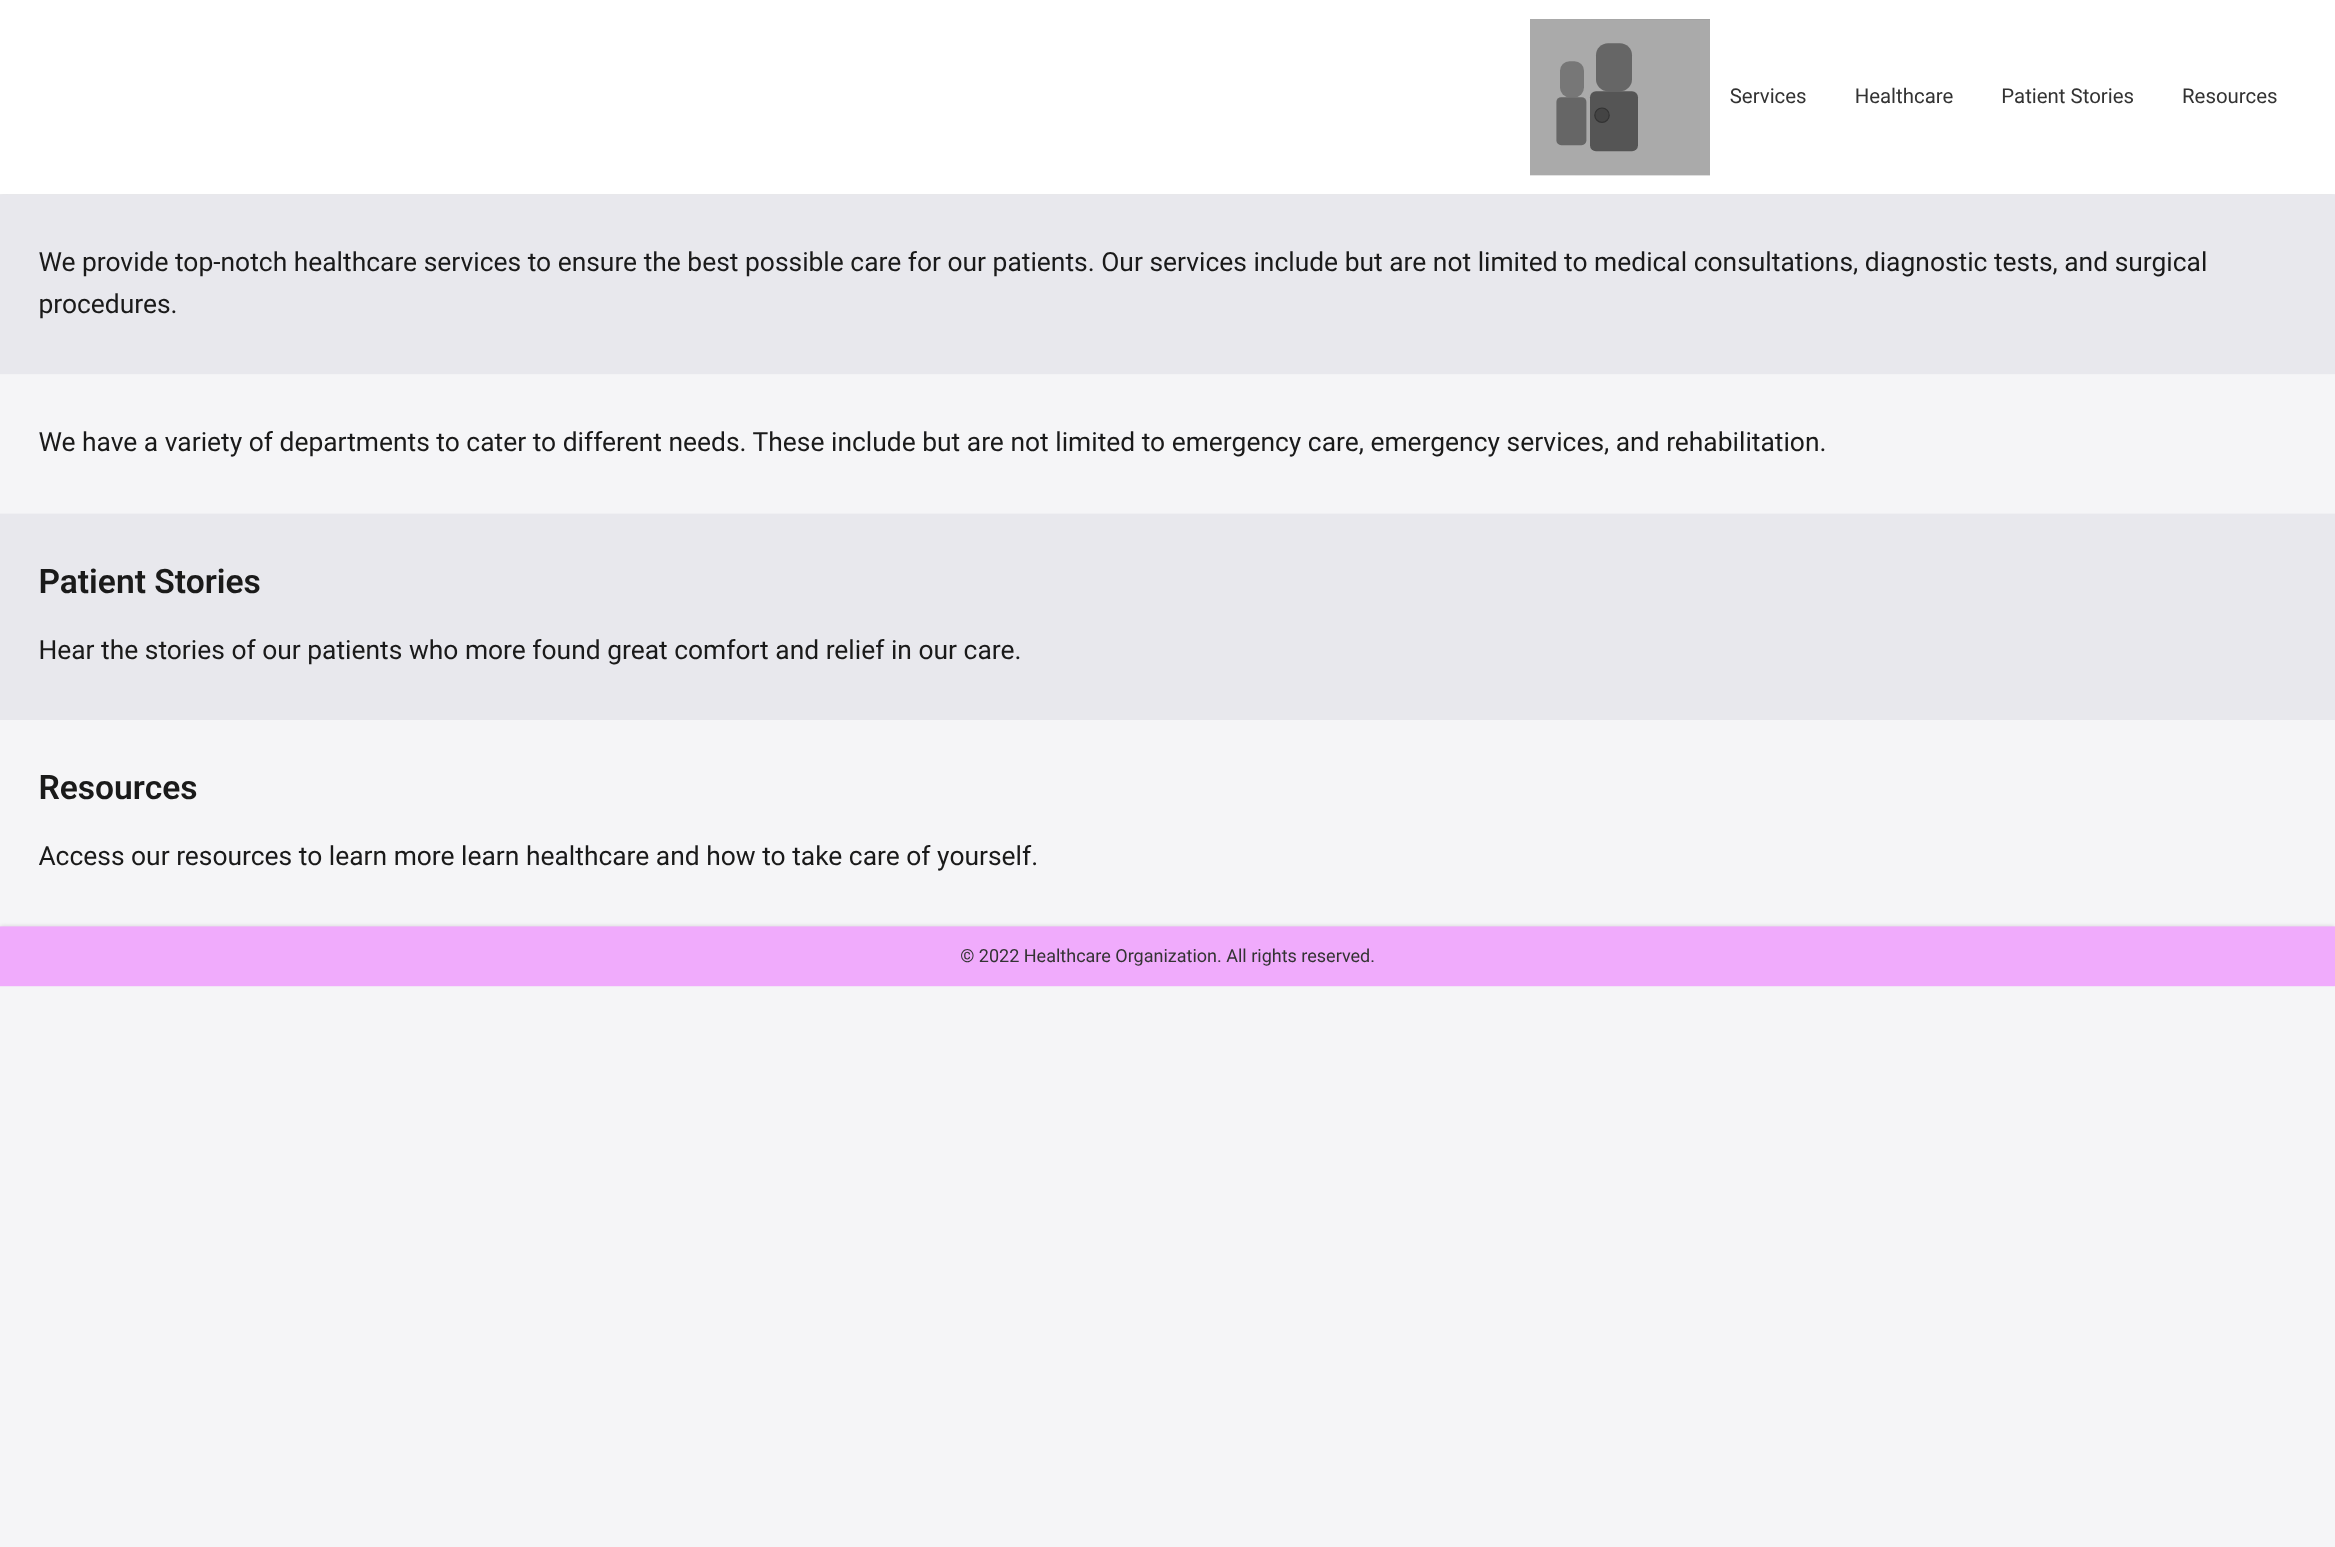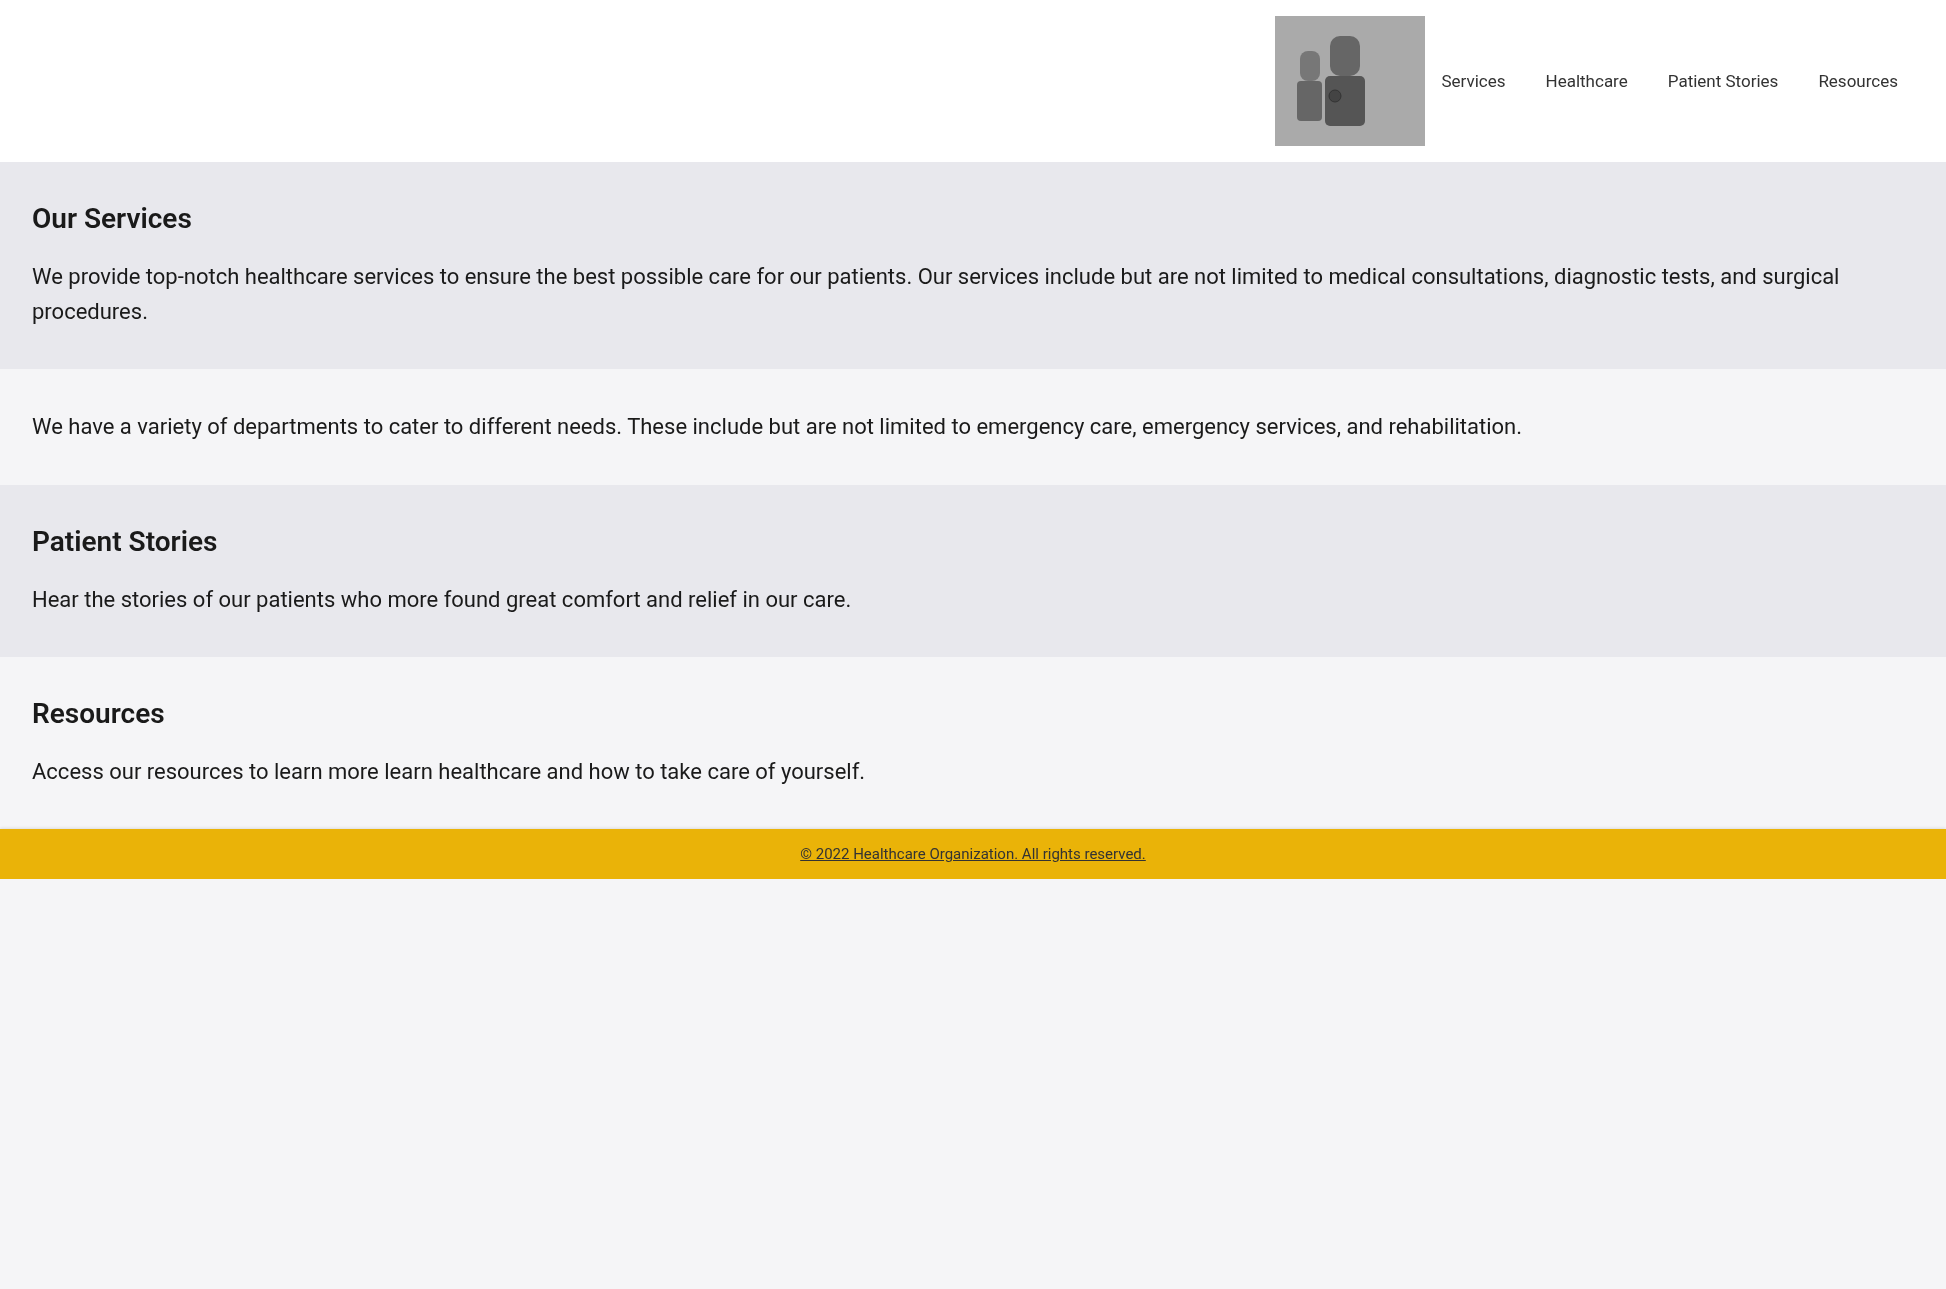--- a/index.html
+++ b/index.html
@@ -67,27 +67,26 @@
       color: #1a1a1a;
     }
 
     section p {
       font-size: 22px;
       line-height: 1.6;
       color: #1a1a1a;
     }
 
     footer {
-      background: #eab308;
+      background: #f0abfc;
       padding: 16px 32px;
       text-align: center;
       color: #333;
       font-size: 15px;
       box-shadow: 0 -1px 3px rgba(0,0,0,0.1);
-      text-decoration: underline;
     }
   </style>
 </head>
 <body>
 
 <header>
   <div class="logo-placeholder">
 
     <svg width="150" height="130" viewBox="0 0 150 130" xmlns="http://www.w3.org/2000/svg">
       <rect width="150" height="130" fill="#aaa"></rect>
@@ -102,21 +101,20 @@
   </div>
   <nav>
     <a href="#services">Services</a>
     <a href="#departments">Healthcare</a>
     <a href="#patient-stories">Patient Stories</a>
     <a href="#resources">Resources</a>
   </nav>
 </header>
 
 <section id="services">
-  <h2>Our Services</h2>
   <p>We provide top-notch healthcare services to ensure the best possible care for our patients. Our services include but are not limited to medical consultations, diagnostic tests, and surgical procedures.</p>
 </section>
 
 <section id="departments">
   <p>We have a variety of departments to cater to different needs. These include but are not limited to emergency care, emergency services, and rehabilitation.</p>
 </section>
 
 <section id="patient-stories">
   <h2>Patient Stories</h2>
   <p>Hear the stories of our patients who more found great comfort and relief in our care.</p>

